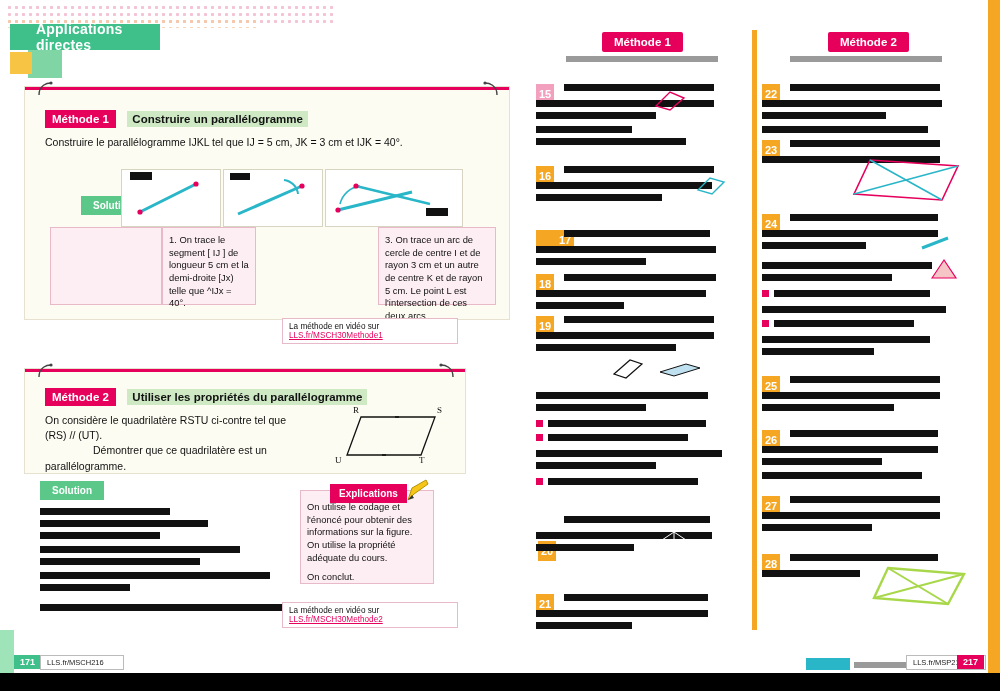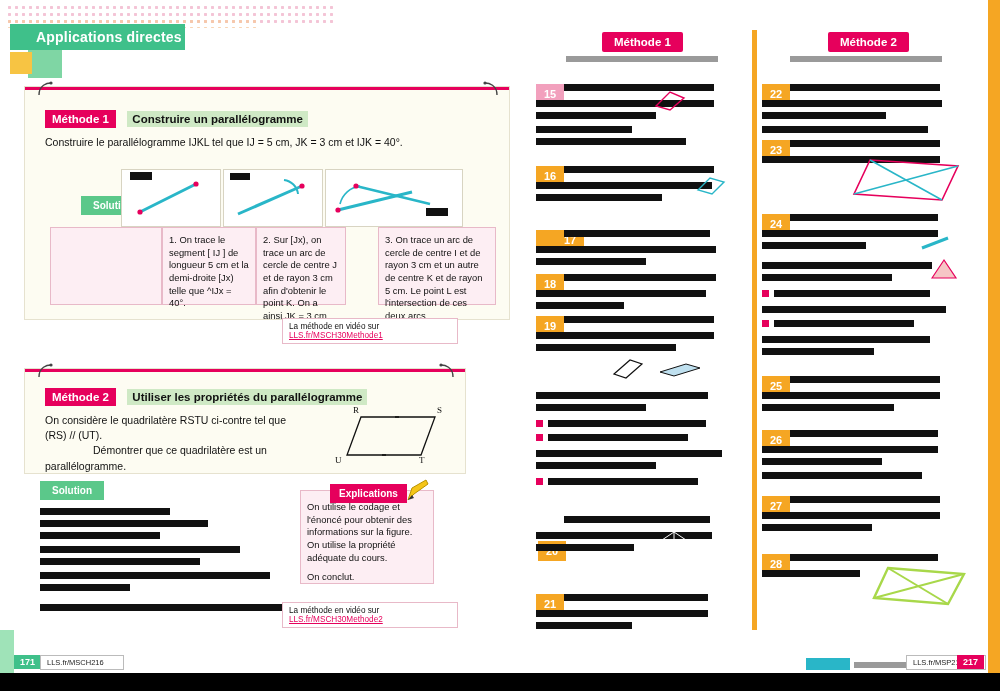--- a/index.html
+++ b/index.html
@@ -15,21 +15,21 @@
   .dots{position:absolute;left:6px;top:4px;width:330px;height:22px;
         background-image:radial-gradient(#f0b0c8 1.4px, transparent 1.5px);
         background-size:7px 7px;opacity:.75;}
   .dots2{position:absolute;left:6px;top:18px;width:250px;height:10px;
         background-image:radial-gradient(#f7c9a0 1.4px, transparent 1.5px);
         background-size:7px 7px;opacity:.8;}
   .sq-green{position:absolute;left:28px;top:44px;width:34px;height:34px;background:#7fd6a4;}
   .sq-yellow{position:absolute;left:10px;top:52px;width:22px;height:22px;background:#f7c443;}
 
   
-  .sect-head{position:absolute;left:10px;top:24px;width:175px;height:26px;background:#3fc08a;
+  .sect-head{position:absolute;left:10px;top:24px;width:150px;height:26px;background:#3fc08a;
              display:flex;align-items:center;}
   .sect-head .t{color:#fff;font-weight:bold;font-size:14px;padding-left:26px;letter-spacing:.2px;}
 
   
   .card{position:absolute;border:1.5px solid #e6e2cf;background:#fdfcf2;}
   .card .corner{position:absolute;width:16px;height:16px;}
   .card-top{position:absolute;left:0;top:0;right:0;height:3px;}
 
   .mtag{display:inline-block;background:#e6005c;color:#fff;font-weight:bold;font-size:11.5px;
         padding:3px 7px;vertical-align:middle;}
@@ -50,21 +50,21 @@
   
   .blk{position:absolute;background:#111;}
   .blk.pink{background:#e6005c;}
   .blk.lgray{background:#9a9a9a;}
   .blk.teal{background:#29b6c8;}
 
   
   .col-rule{position:absolute;left:752px;top:30px;width:5px;height:600px;background:#f5a623;}
   .mhead{position:absolute;background:#e6005c;color:#fff;font-weight:bold;font-size:11.5px;
          padding:4px 12px;border-radius:2px;}
-  .numbox{position:absolute;width:28px;height:20px;background:#f5a623;color:#fff;font-weight:bold;
+  .numbox{position:absolute;width:18px;height:20px;background:#f5a623;color:#fff;font-weight:bold;
           font-size:11px;display:flex;align-items:center;justify-content:center;}
   .numbox.pink{background:#f2a0bd;}
 
   
   .pnum{position:absolute;bottom:22px;font-size:9px;color:#fff;font-weight:bold;
         background:#3fc08a;padding:2px 6px;}
   .urlbox{position:absolute;bottom:21px;border:1px solid #bbb;background:#fff;font-size:7.5px;padding:2px 6px;color:#222;}
   .pnum.right{background:#e6005c;}
 
   
@@ -138,23 +138,20 @@
         <circle cx="12" cy="40" r="2.6" fill="#e6005c"></circle>
         <circle cx="30" cy="16" r="2.6" fill="#e6005c"></circle>
         <rect x="100" y="38" width="22" height="8" fill="#111"></rect>
       </svg>
     </div>
 
     <div class="stepbox" style="left:25px;top:140px;width:110px;height:76px;"></div>
 
     <div class="stepbox" style="left:137px;top:140px;width:92px;height:76px;">
       <div class="txt">1. On trace le segment [ IJ ] de longueur 5 cm et la demi-droite [Jx) telle que ^IJx = 40°.</div>
-    </div>
-    <div class="stepbox" style="left:231px;top:140px;width:88px;height:76px;">
-      <div class="txt">2. Sur [Jx), on trace un arc de cercle de centre J et de rayon 3 cm afin d'obtenir le point K. On a ainsi JK = 3 cm.</div>
     </div>
     <div class="stepbox" style="left:321px;top:140px;width:116px;height:76px;margin-left:32px;">
       <div class="txt">3. On trace un arc de cercle de centre I et de rayon 3 cm et un autre de centre K et de rayon 5 cm. Le point L est l'intersection de ces deux arcs.</div>
     </div>
   </div>
 
   <div class="video" style="left:282px;top:318px;width:162px;">
     <span>La méthode en vidéo sur </span><a href="#">LLS.fr/MSCH30Methode1</a>
   </div>
 

